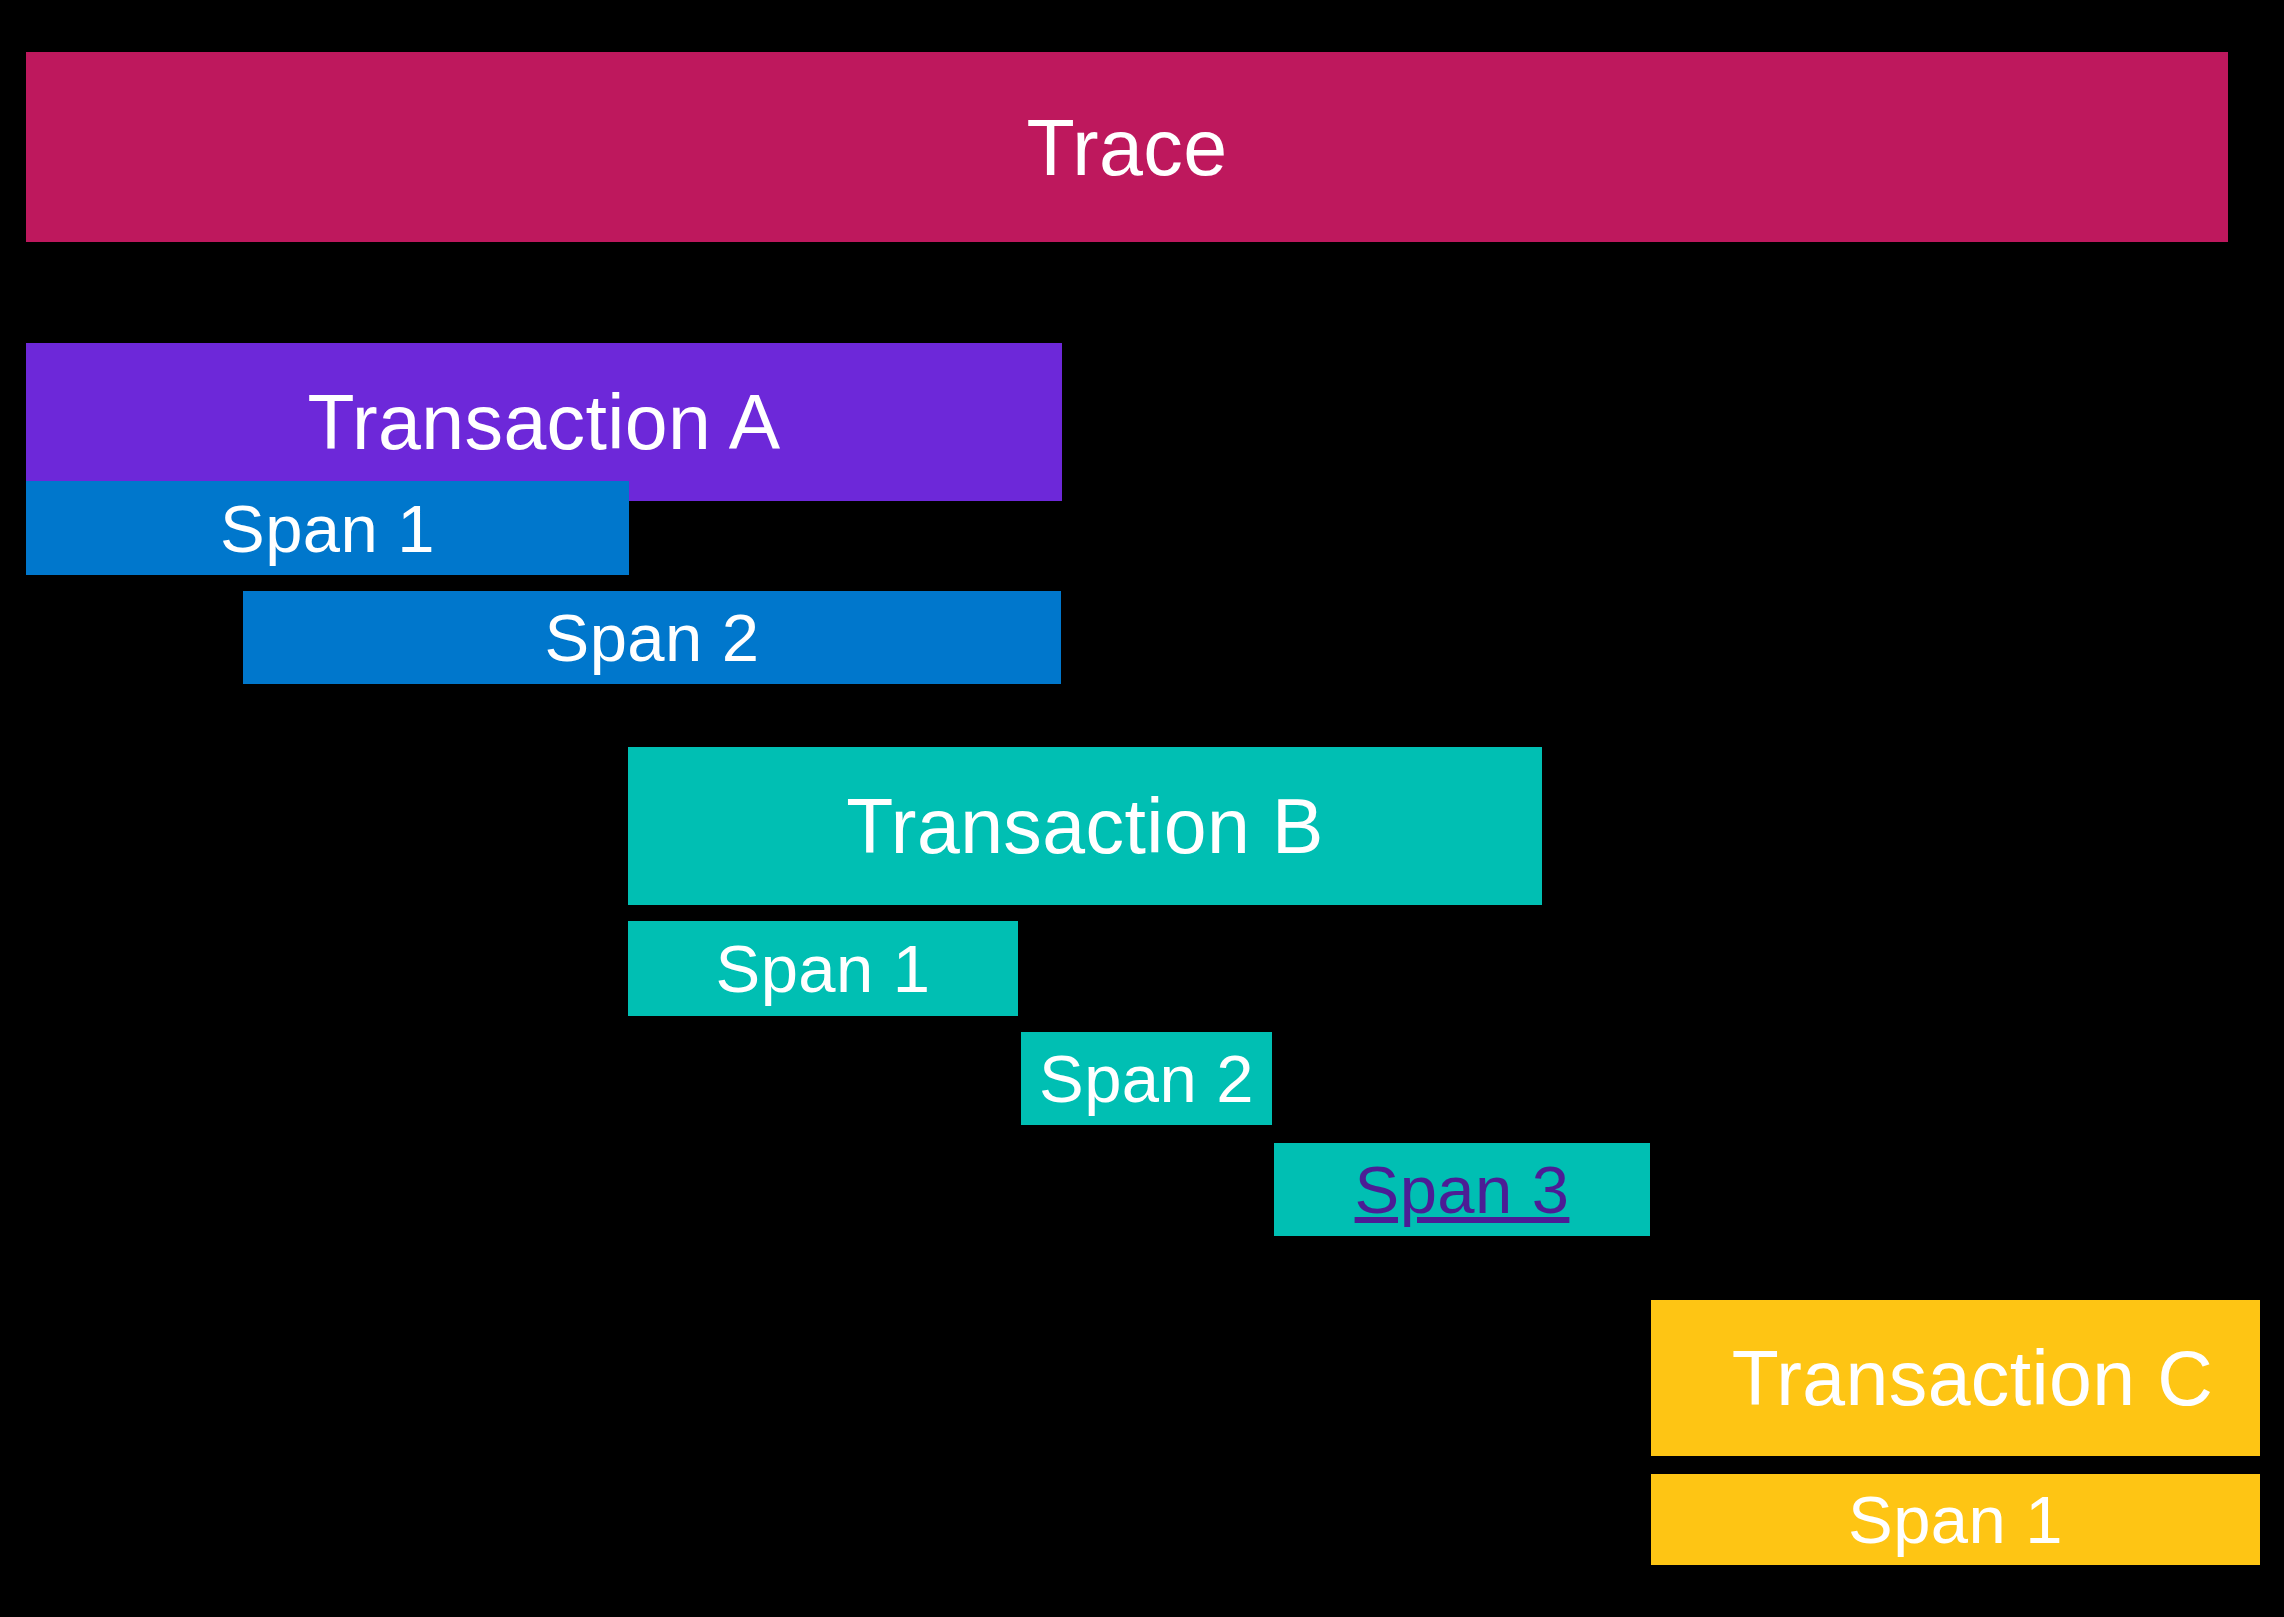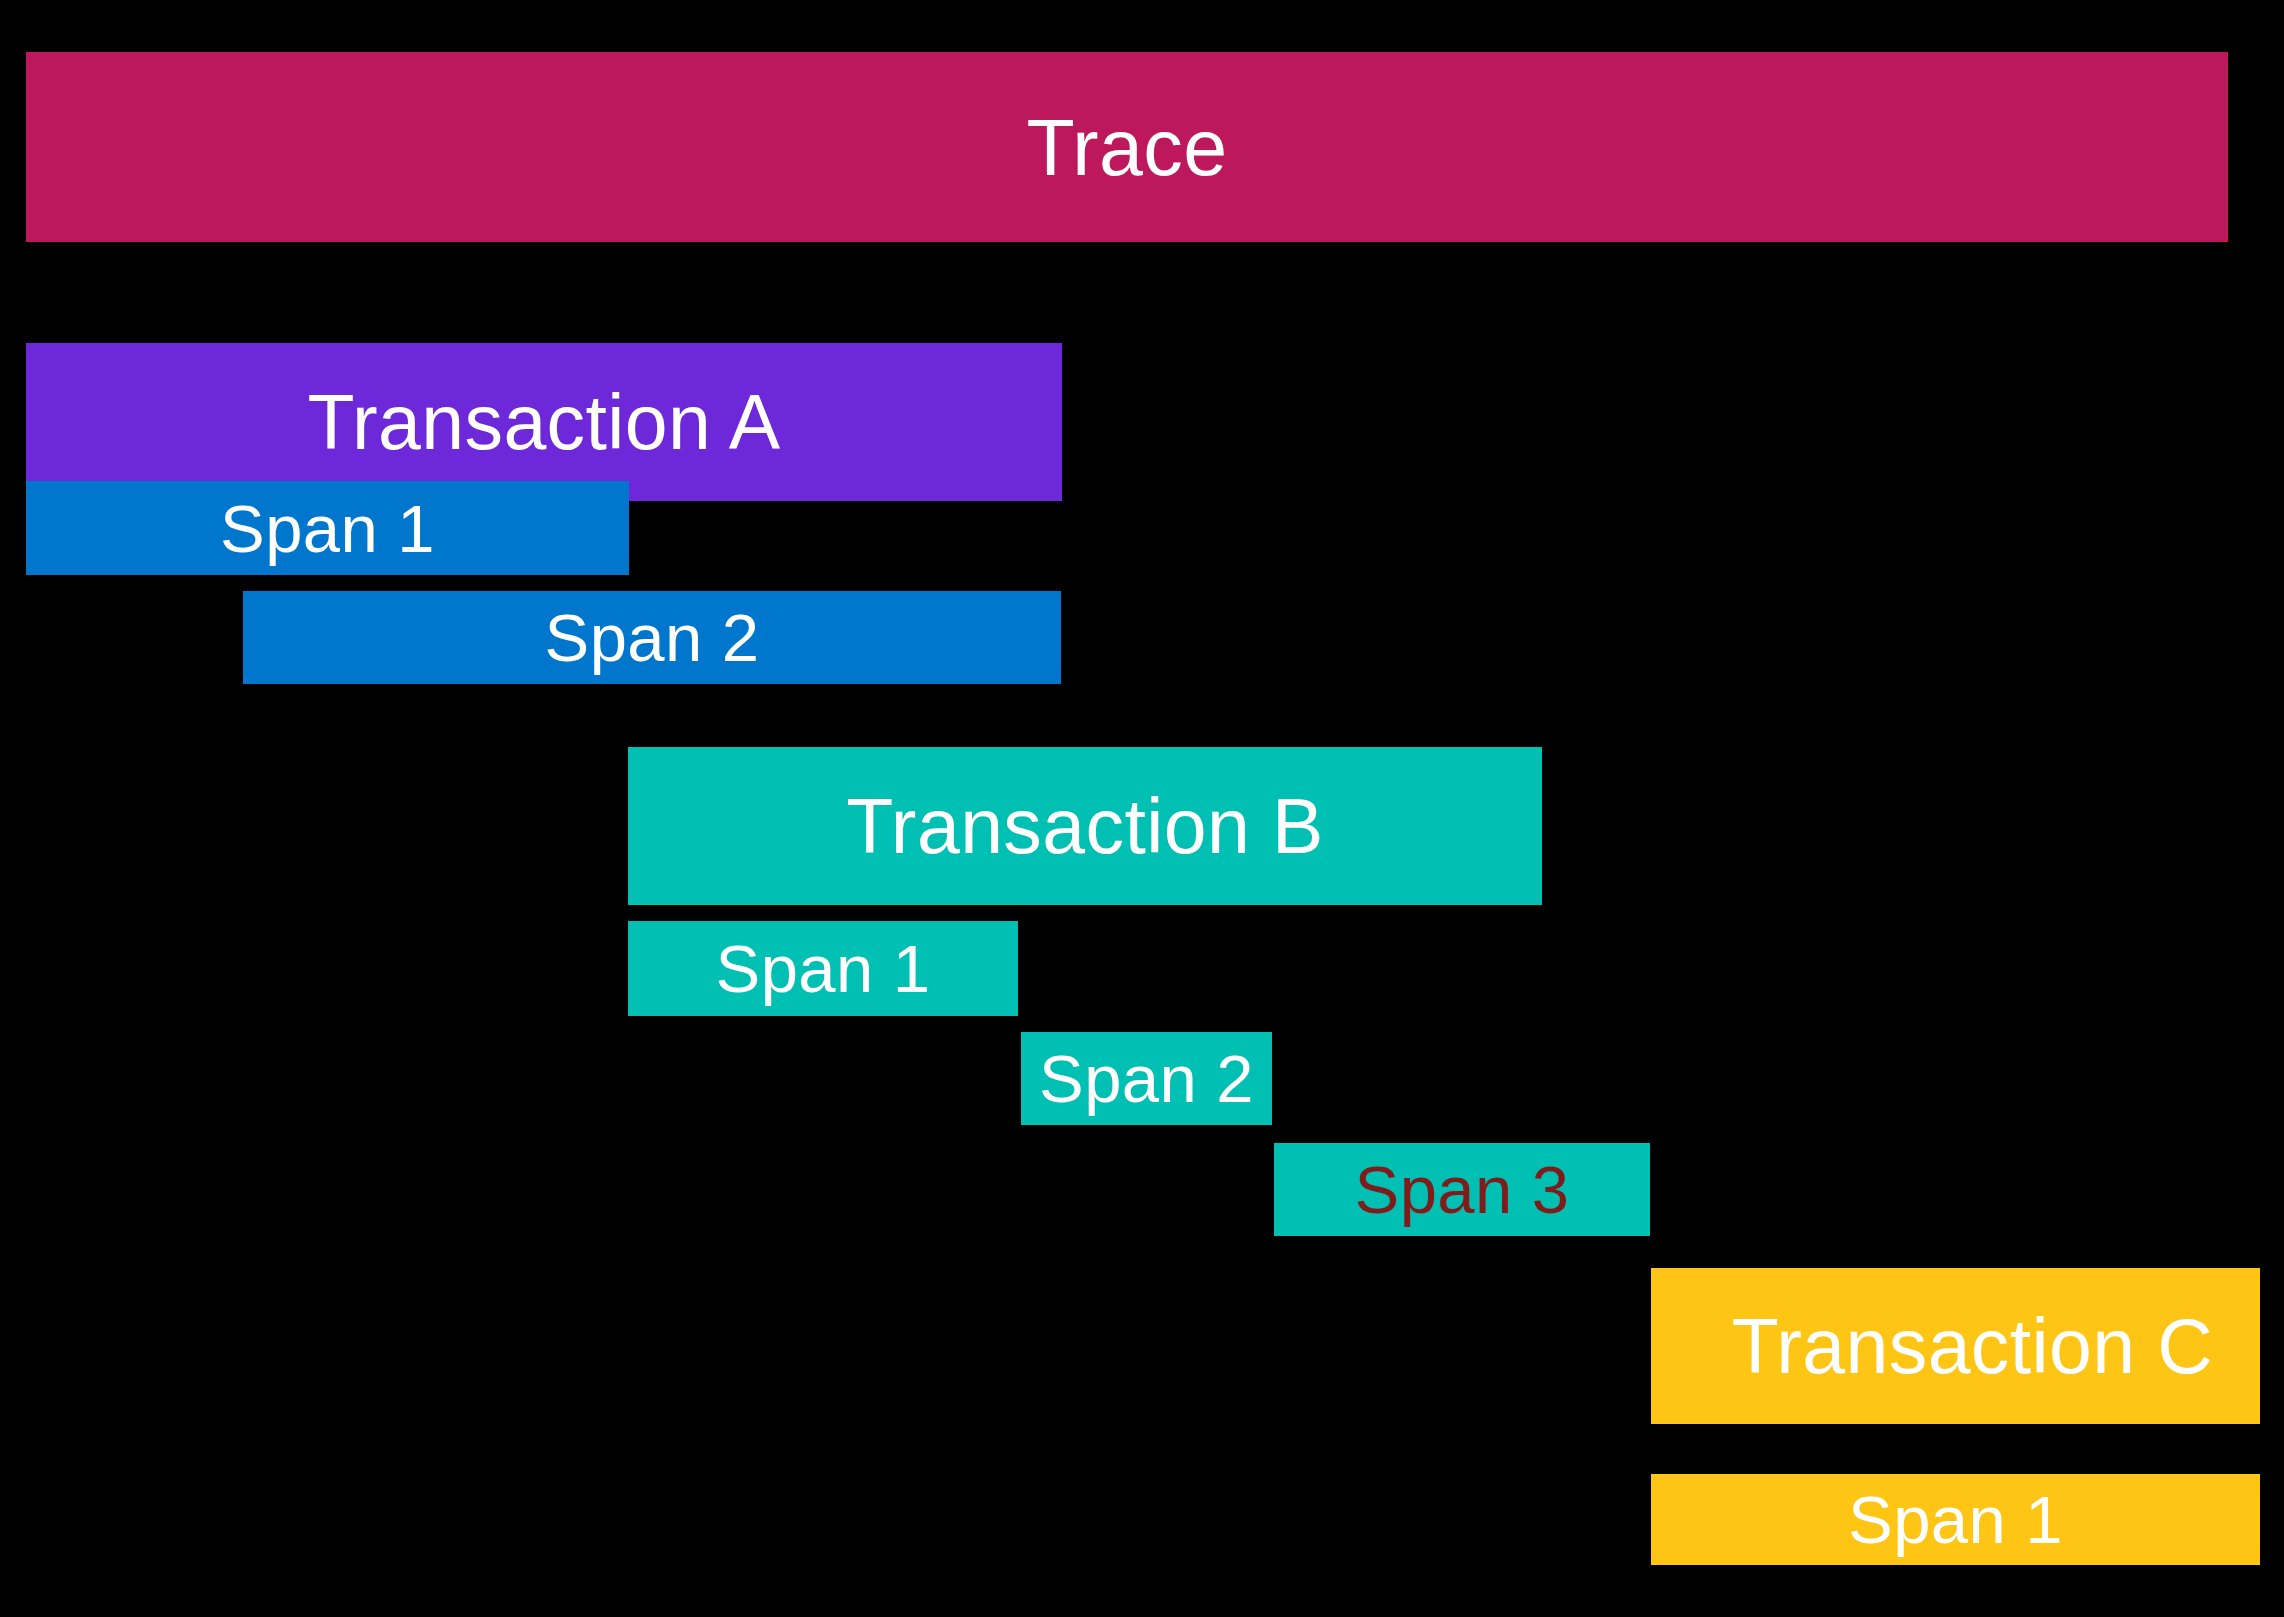--- a/index.html
+++ b/index.html
@@ -51,22 +51,22 @@
     <div class="bar bar--transaction" style="left: 628px; top: 747px; width: 914px; height: 158px; background: rgb(0, 191, 179);">
       <span class="bar__label" style="color: rgb(255, 255, 255);">Transaction B</span>
     </div>
     <div class="bar bar--span" style="left: 628px; top: 921px; width: 390px; height: 95px; background: rgb(0, 191, 179);">
       <span class="bar__label" style="color: rgb(255, 255, 255);">Span 1</span>
     </div>
     <div class="bar bar--span" style="left: 1021px; top: 1032px; width: 251px; height: 93px; background: rgb(0, 191, 179);">
       <span class="bar__label" style="color: rgb(255, 255, 255);">Span 2</span>
     </div>
     <div class="bar bar--span" style="left: 1274px; top: 1143px; width: 376px; height: 93px; background: rgb(0, 191, 179);">
-      <span class="bar__label" style="color: #7f1d1d;">Span 3</span>
+      <span class="bar__label" style="color: #4c1d95; text-decoration: underline;">Span 3</span>
     </div>
-    <div class="bar bar--transaction" style="left: 1651px; top: 1268px; width: 609px; height: 156px; background: rgb(254, 197, 20); padding-left: 34px;">
+    <div class="bar bar--transaction" style="left: 1651px; top: 1300px; width: 609px; height: 156px; background: rgb(254, 197, 20); padding-left: 34px;">
       <span class="bar__label" style="color: rgb(255, 255, 255);">Transaction C</span>
     </div>
     <div class="bar bar--span" style="left: 1651px; top: 1474px; width: 609px; height: 91px; background: rgb(254, 197, 20);">
       <span class="bar__label" style="color: rgb(255, 255, 255);">Span 1</span>
     </div>
   </div>
 
 
 </body></html>

